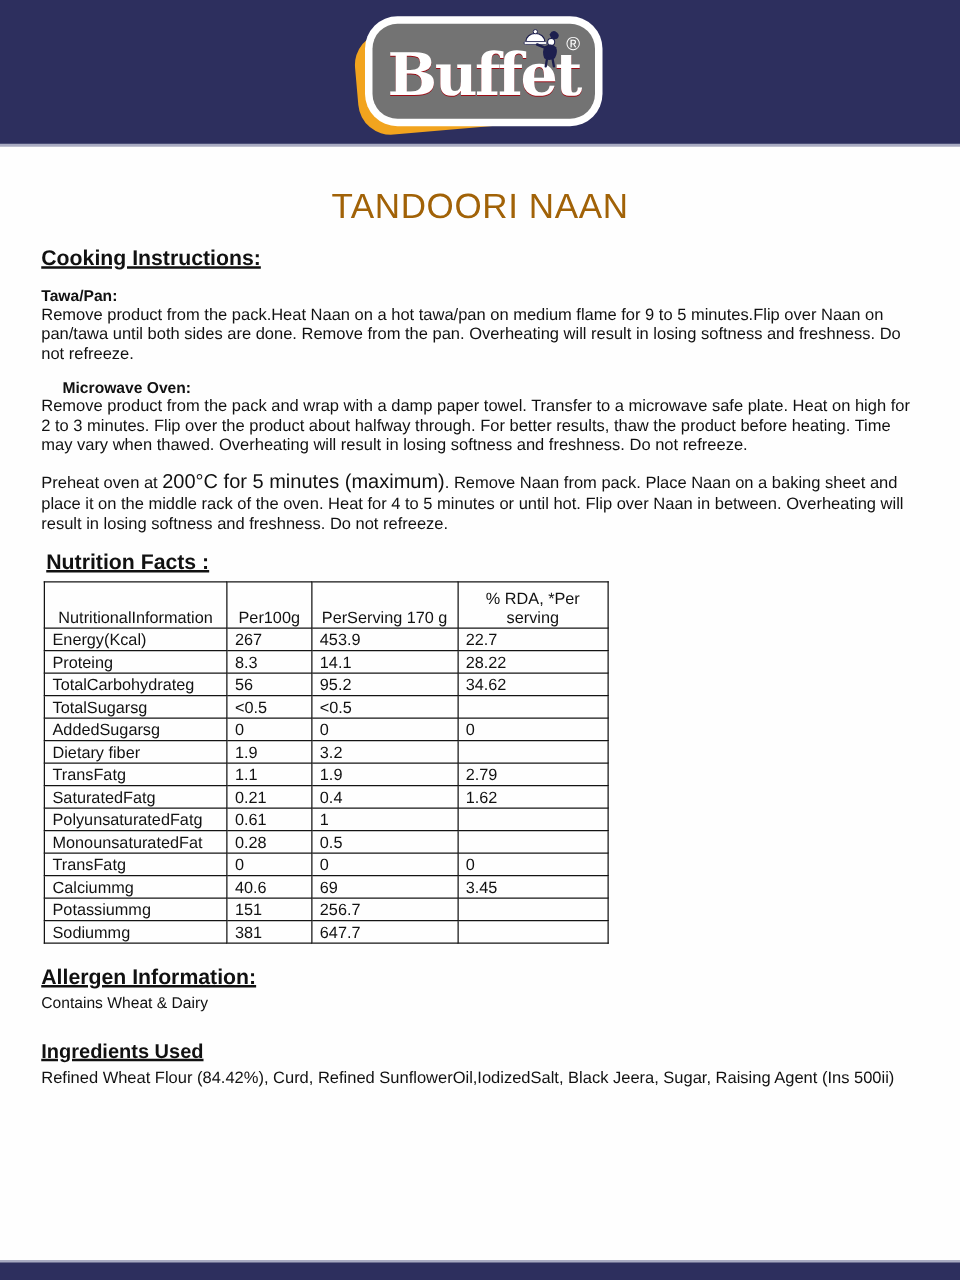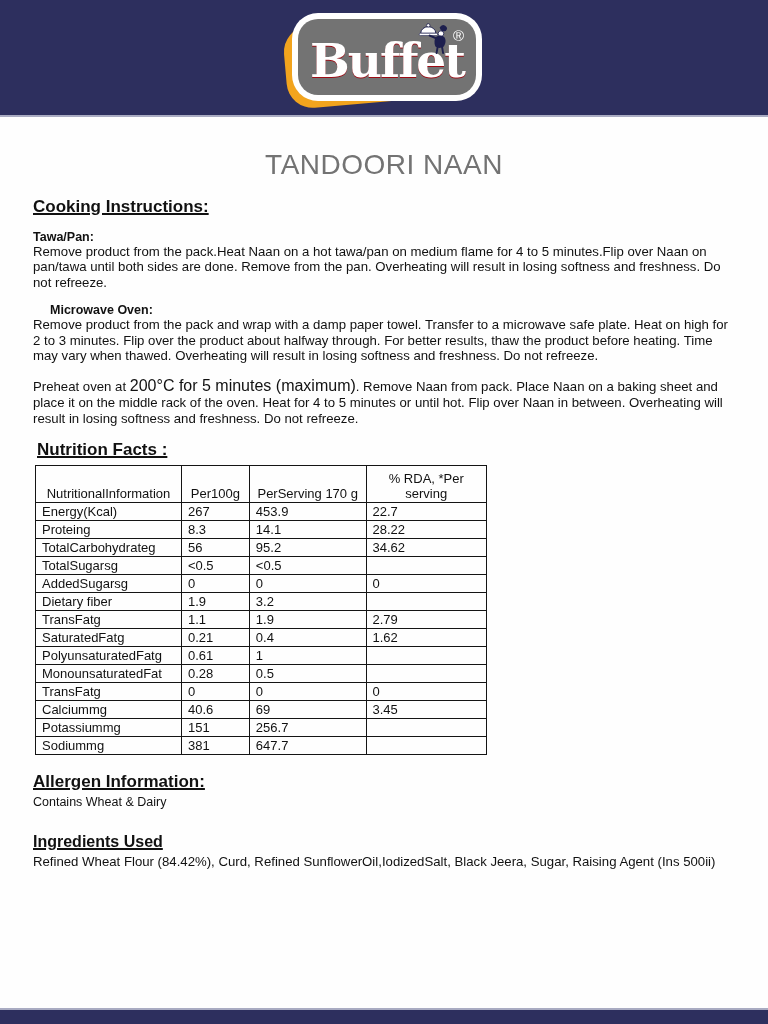--- a/index.html
+++ b/index.html
@@ -15,21 +15,21 @@
   .logo { position: relative; width:198px; height:94px; margin-top:2px; }
   .logo-orange { position:absolute; left:0px; top:8px; width:186px; height:82px; border-radius:26px; background:#f2a41e; transform:rotate(-5deg); }
   .logo-white { position:absolute; left:7px; top:1px; width:190px; height:88px; border-radius:26px; background:#ffffff; }
   .logo-red { position:absolute; left:13px; top:7px; width:178px; height:76px; border-radius:20px; background:#737373; display:flex; align-items:center; justify-content:center; }
   .logo-text { font-family:"DejaVu Serif", serif; font-weight:bold; color:#ffffff; font-size:47px; letter-spacing:-2px; line-height:1; padding-top:8px; text-shadow:0 1px 0 #9c0b14; }
   .logo-chef { position:absolute; right:26px; top:2px; }
   .logo-reg { position:absolute; right:12px; top:8px; color:#ffffff; font-size:15px; font-family:"Liberation Sans", sans-serif; }
 
   
   .content { position:absolute; top:119px; left:0; width:100%; padding:0 33px; }
-  .doc-title { text-align:center; font-size:28px; font-weight:400; letter-spacing:0.5px; color:#737373; margin:30px 0 16px; }
+  .doc-title { text-align:center; font-size:28px; font-weight:400; letter-spacing:0.5px; color:#a16207; margin:30px 0 16px; }
 
   h2.sec { font-size:17px; font-weight:bold; text-decoration:underline; text-decoration-thickness:1.5px; margin:6px 0 13px; }
   .sub-head { font-size:12.5px; font-weight:bold; }
   .para { font-size:13.2px; line-height:1.17; margin-bottom:13px; }
   .para .big { font-size:16px; }
   .mt { margin-top:8px;padding-left:17px; }
 
   
   .nut-head { font-size:17px; font-weight:bold; text-decoration:underline; text-decoration-thickness:1.5px; margin:14px 0 5px 4px; }
   table.nutrition { border-collapse:collapse; width:452px; margin-left:2px; font-size:13px; }
@@ -70,21 +70,21 @@
     </div>
   </div>
 
   <div class="content">
 
     <div class="doc-title">TANDOORI NAAN</div>
 
     <h2 class="sec">Cooking Instructions:</h2>
 
     <div class="sub-head">Tawa/Pan:</div>
-    <p class="para"> Remove product from the pack.Heat Naan on a hot tawa/pan on medium flame for 4 to 5 minutes.Flip over Naan on pan/tawa until both sides are done. Remove from the pan. Overheating will result in losing softness and freshness. Do not refreeze.</p>
+    <p class="para"> Remove product from the pack.Heat Naan on a hot tawa/pan on medium flame for 9 to 5 minutes.Flip over Naan on pan/tawa until both sides are done. Remove from the pan. Overheating will result in losing softness and freshness. Do not refreeze.</p>
 
     <div class="sub-head mt">Microwave Oven:</div>
     <p class="para">Remove product from the pack and wrap with a damp paper towel. Transfer to a microwave safe plate. Heat on high for 2 to 3 minutes. Flip over the product about halfway through. For better results, thaw the product before heating. Time may vary when thawed. Overheating will result in losing softness and freshness. Do not refreeze.</p>
 
     <p class="para"><span>Preheat oven at </span><span class="big">200°C for 5 minutes (maximum)</span><span>. Remove Naan  from pack. Place Naan on a baking sheet and place it on the middle rack of the oven. Heat for 4 to 5 minutes or until hot. Flip over Naan  in between. Overheating will result in losing softness and freshness. Do not refreeze.</span></p>
 
     <h2 class="nut-head">Nutrition Facts :</h2>
 
     <table class="nutrition">
       <colgroup>

